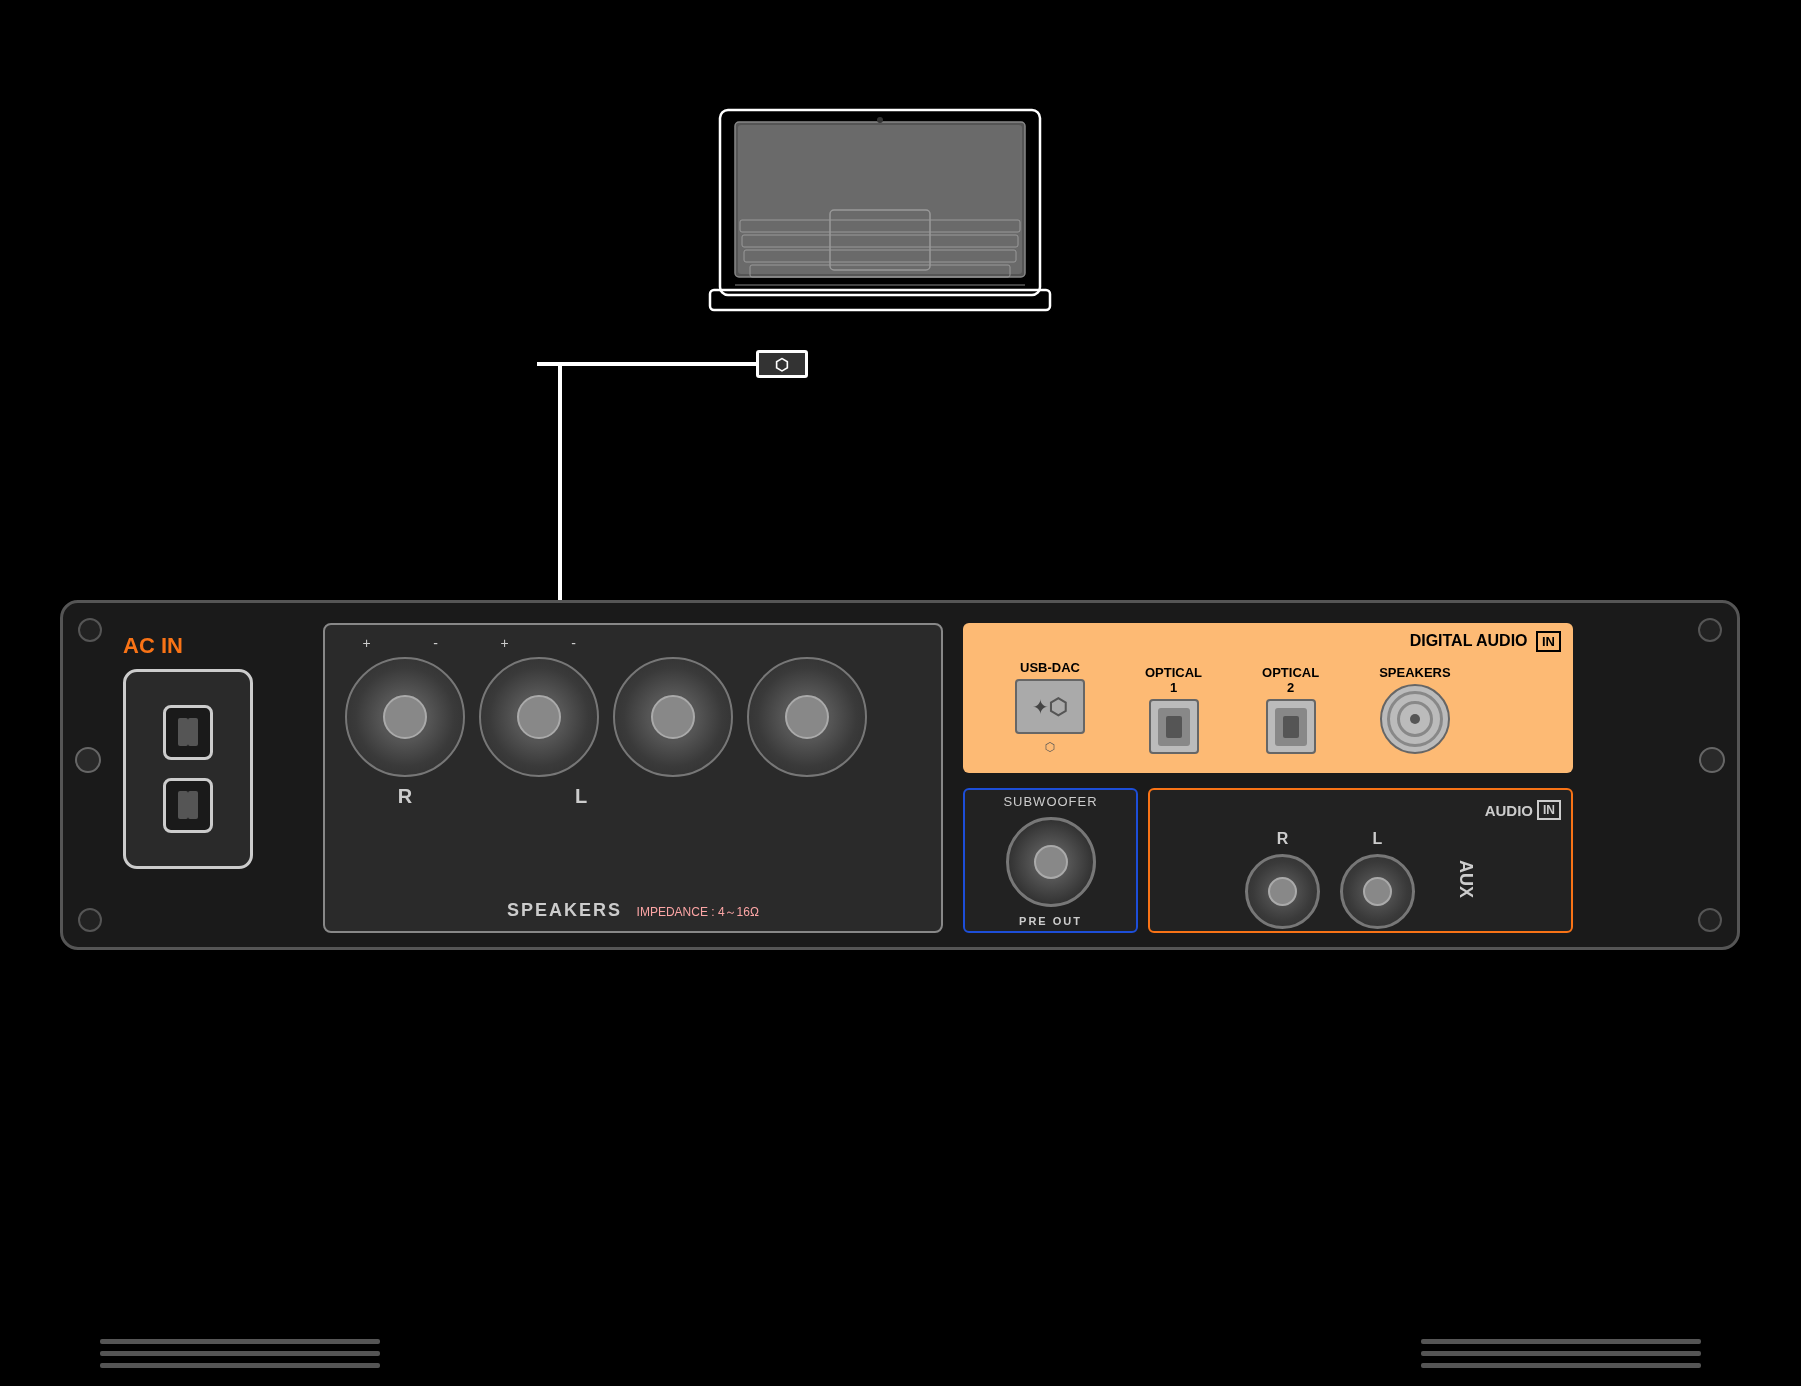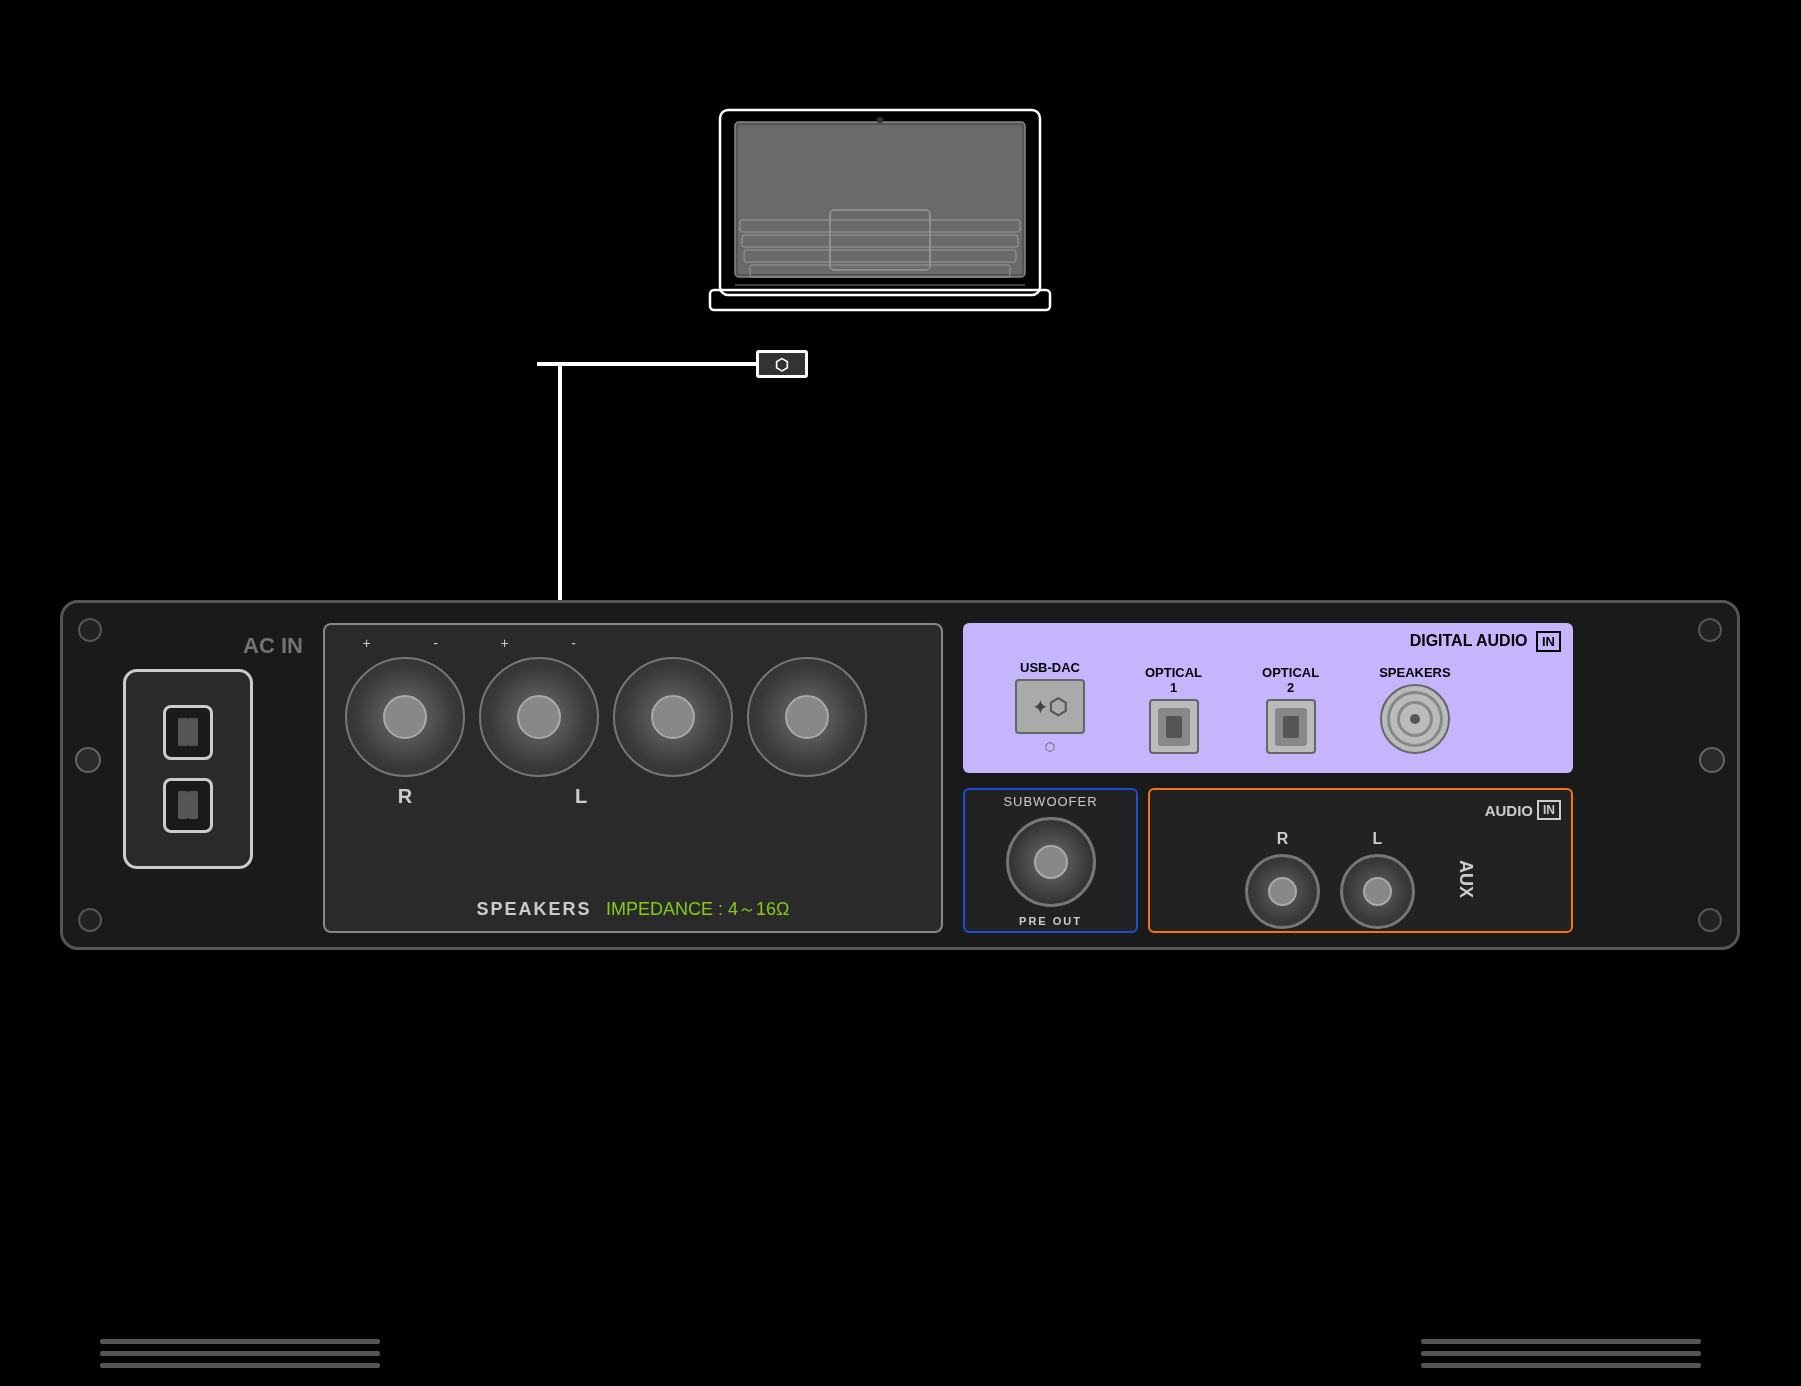--- a/index.html
+++ b/index.html
@@ -26,26 +26,25 @@
 
     
     .ac-in-section {
       position: absolute;
       top: 30px;
       left: 60px;
       width: 180px;
       height: 280px;
     }
     .ac-in-label {
-      color: #737373;
+      color: #f97316;
       font-size: 22px;
       font-weight: bold;
       line-height: 1.2;
       margin-bottom: 8px;
-      text-align: right;
     }
     .ac-socket {
       width: 130px;
       height: 200px;
       border: 3px solid #ccc;
       border-radius: 14px;
       background: #2a2a2a;
       position: relative;
       margin-top: 10px;
       display: flex;
@@ -140,39 +139,39 @@
       left: 0; right: 0;
       text-align: center;
     }
     .speakers-label {
       color: #ccc;
       font-size: 18px;
       font-weight: bold;
       letter-spacing: 2px;
     }
     .impedance-label {
-      color: #84cc16;
-      font-size: 18px;
+      color: #fca5a5;
+      font-size: 12px;
       margin-left: 10px;
       text-align: right;
     }
     .terminal-group {
       display: flex;
       flex-direction: column;
       align-items: center;
     }
 
     
     .digital-section {
       position: absolute;
       top: 20px;
       left: 900px;
       width: 610px;
       height: 150px;
-      background: #c4b5fd;
+      background: #fdba74;
       border-radius: 6px;
       padding: 8px 12px;
     }
     .digital-section-label {
       font-size: 16px;
       font-weight: bold;
       color: #000;
       text-align: right;
       margin-bottom: 8px;
     }

